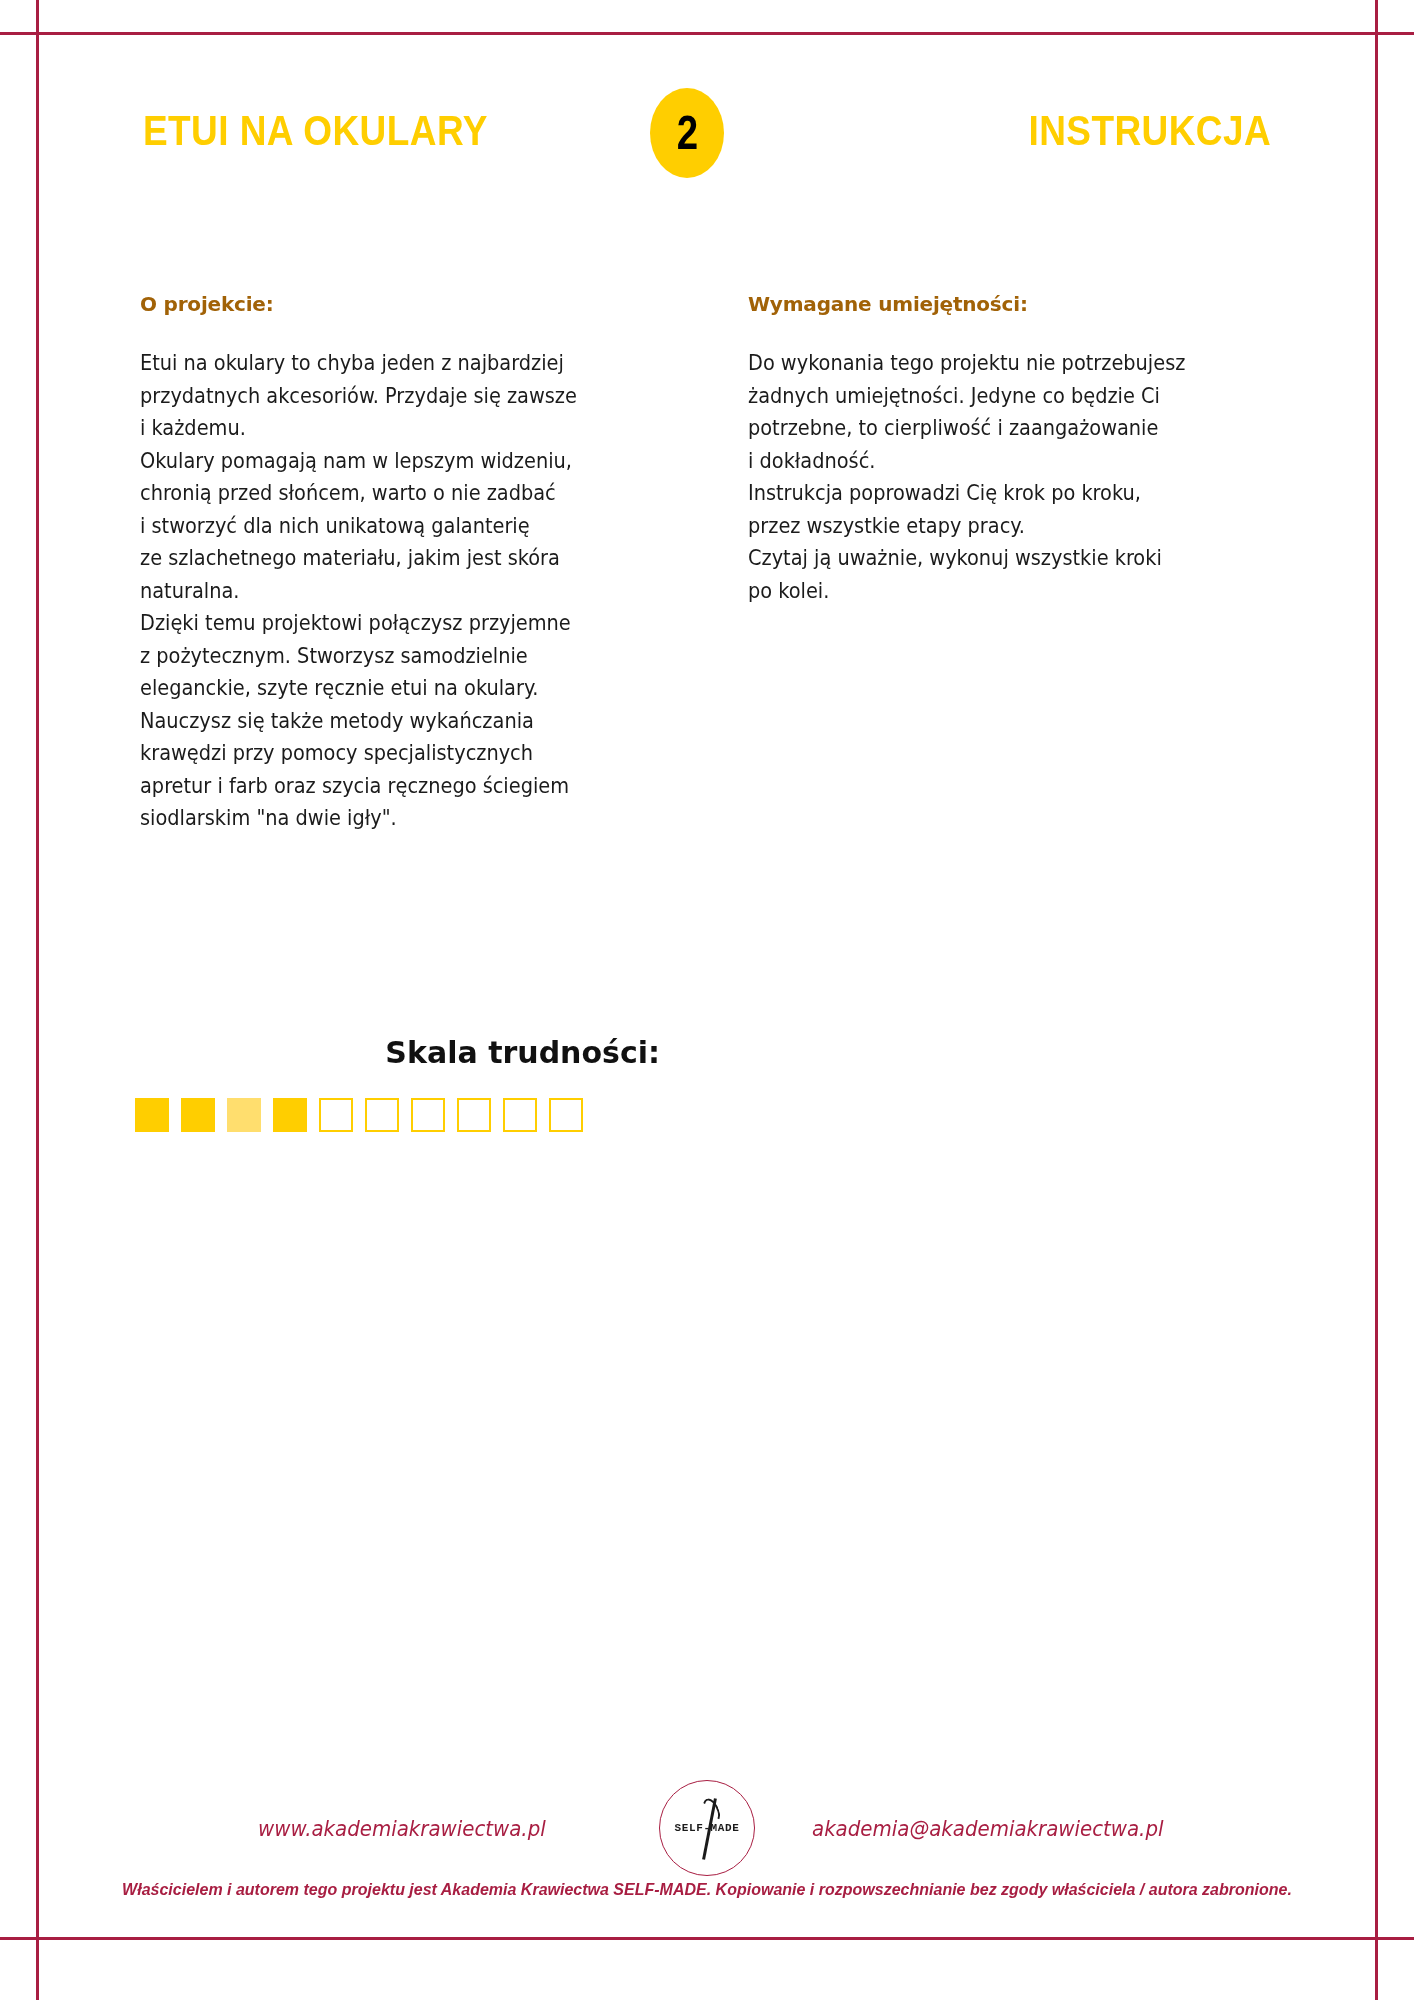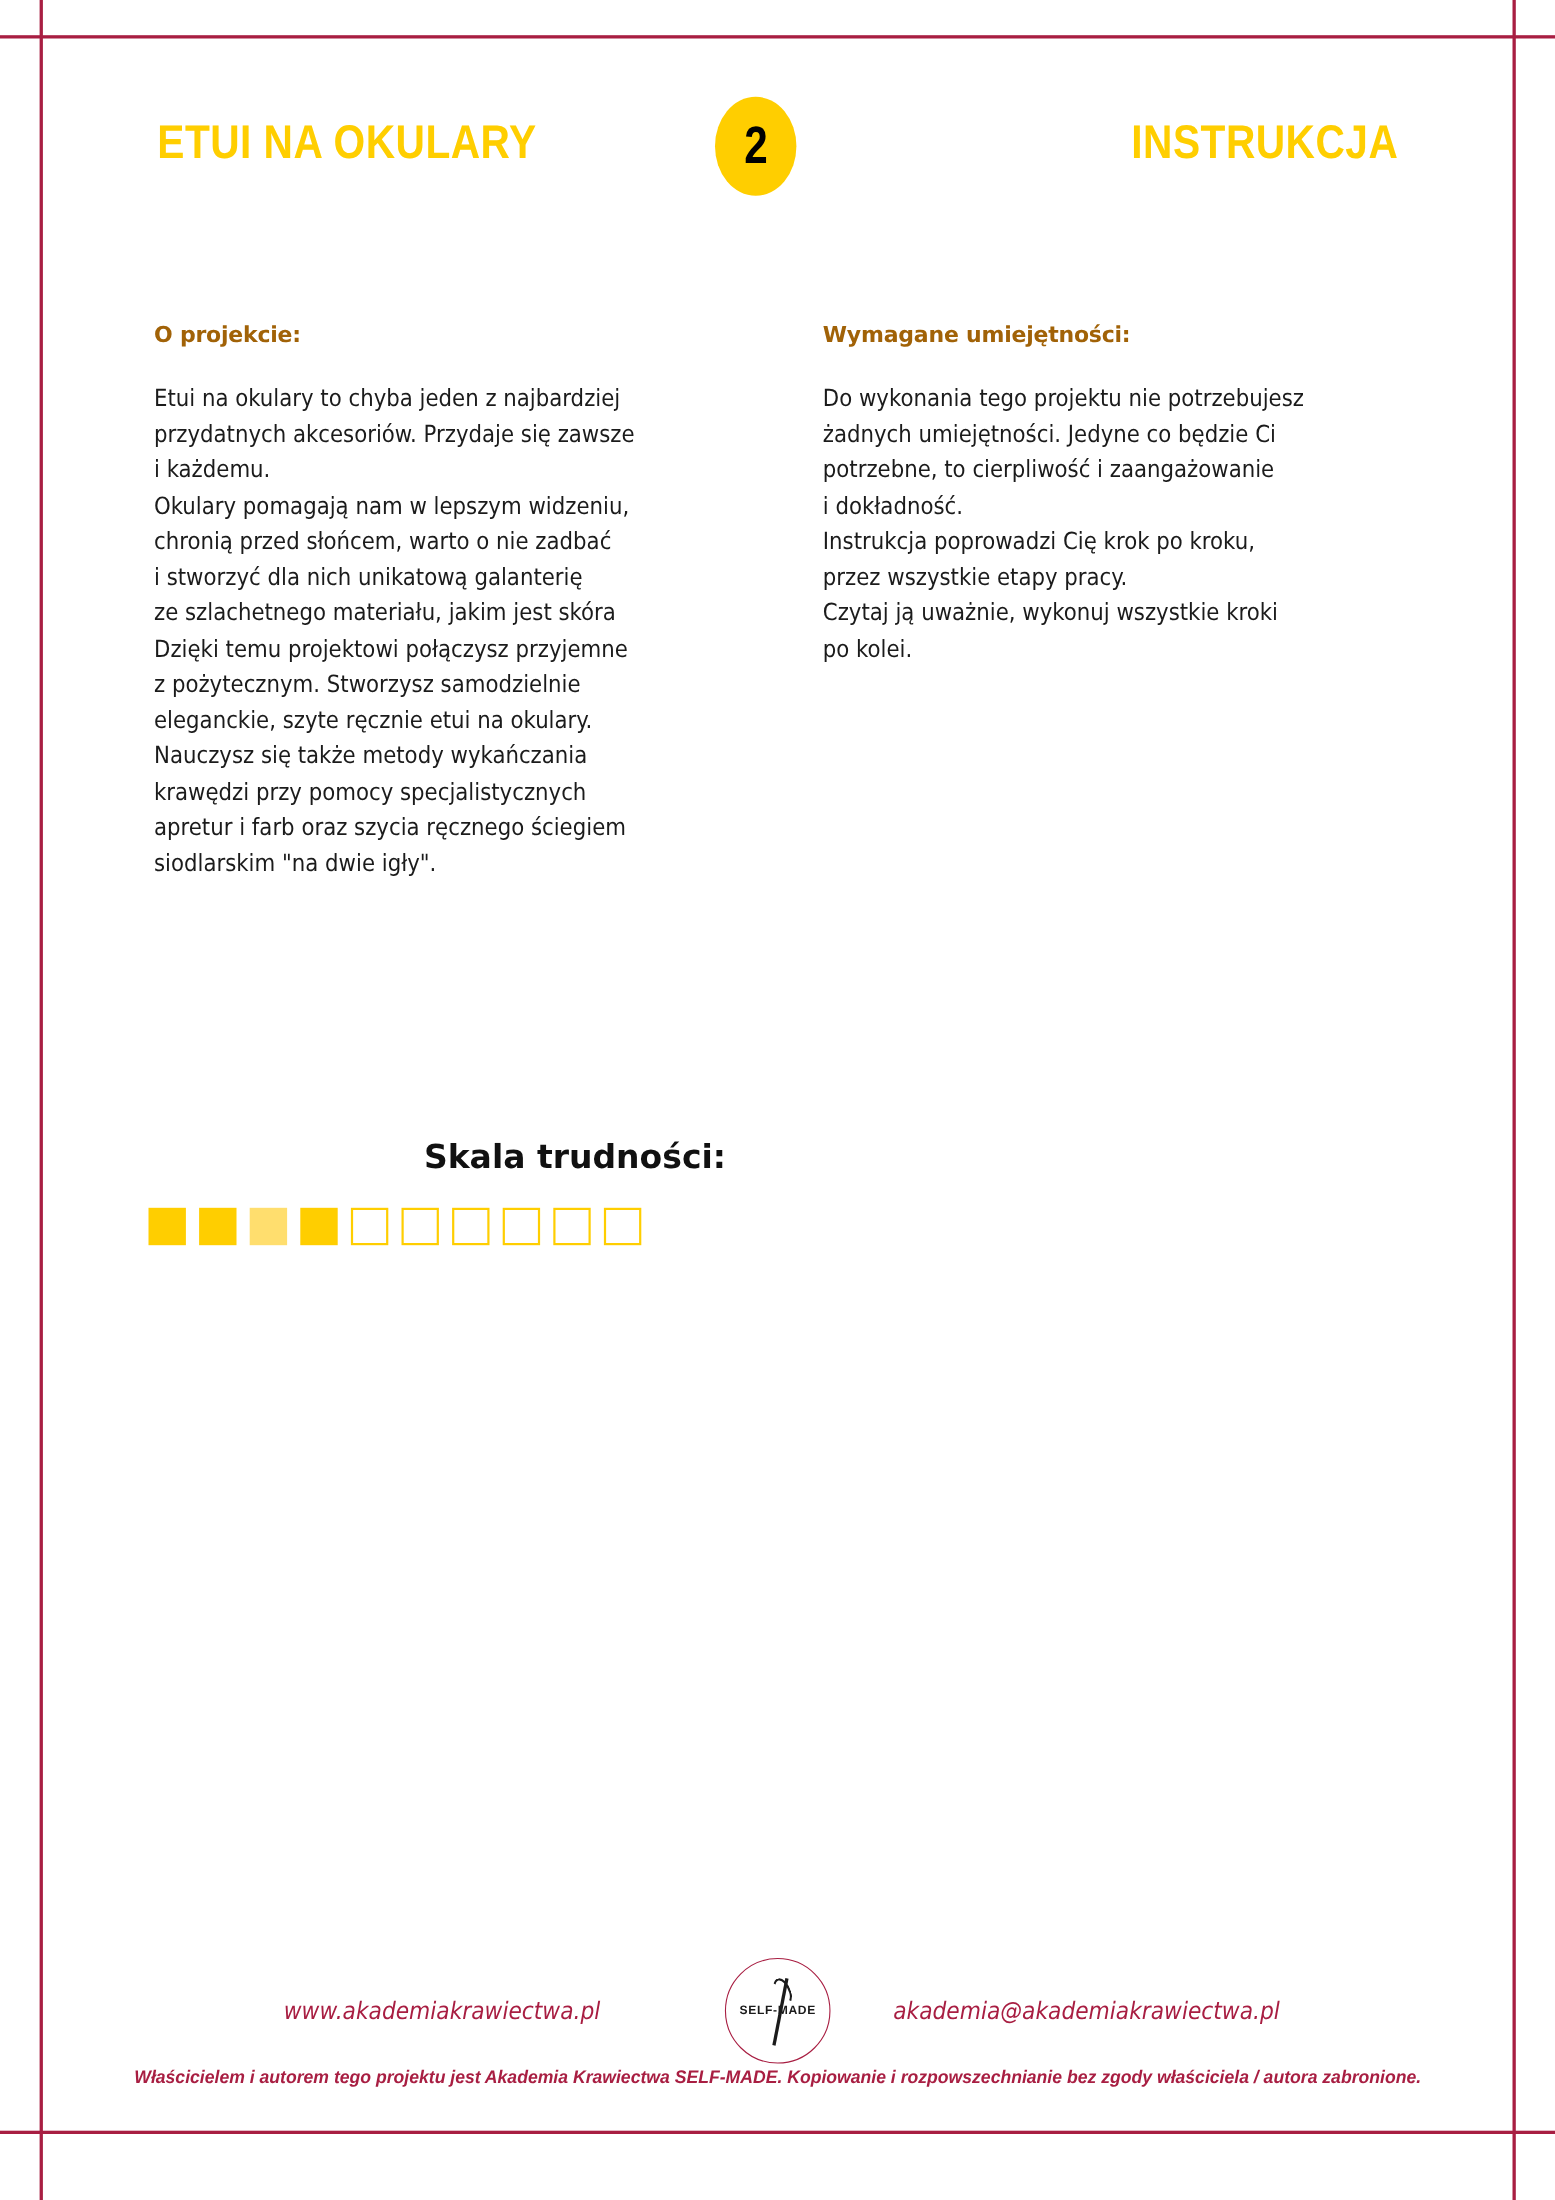--- a/index.html
+++ b/index.html
@@ -140,21 +140,21 @@
     border: 2px solid #1b1b1b;
     border-radius: 50% 50% 50% 50% / 60% 60% 40% 40%;
     border-left-color: transparent;
     border-bottom-color: transparent;
     transform: rotate(-18deg);
   }
   #foot-logo .brand {
     position: absolute;
     left: 0; top: 42px; width: 96px;
     text-align: center;
-    font-family: Liberation Sans, sans-serif;
+    font-family: Liberation Mono, monospace;
     font-weight: 700;
     font-size: 11px;
     letter-spacing: 0.6px;
     color: #1b1b1b;
   }
 
   #copyright {
     position: absolute;
     left: 0; top: 1880px;
     width: 1414px;
@@ -191,20 +191,21 @@
   <div class="col" id="col-left">
     <div class="col-head">O projekcie:</div>
     <div class="col-body">
       <span class="ln">Etui na okulary to chyba jeden z najbardziej</span>
       <span class="ln">przydatnych akcesoriów. Przydaje się zawsze</span>
       <span class="ln">i każdemu.</span>
       <span class="ln">Okulary pomagają nam w lepszym widzeniu,</span>
       <span class="ln">chronią przed słońcem, warto o nie zadbać</span>
       <span class="ln">i stworzyć dla nich unikatową galanterię</span>
       <span class="ln">ze szlachetnego materiału, jakim jest skóra</span>
+      <span class="ln">naturalna.</span>
       <span class="ln">Dzięki temu projektowi połączysz przyjemne</span>
       <span class="ln">z pożytecznym. Stworzysz samodzielnie</span>
       <span class="ln">eleganckie, szyte ręcznie etui na okulary.</span>
       <span class="ln">Nauczysz się także metody wykańczania</span>
       <span class="ln">krawędzi przy pomocy specjalistycznych</span>
       <span class="ln">apretur i farb oraz szycia ręcznego ściegiem</span>
       <span class="ln">siodlarskim "na dwie igły".</span>
     </div>
   </div>
 

